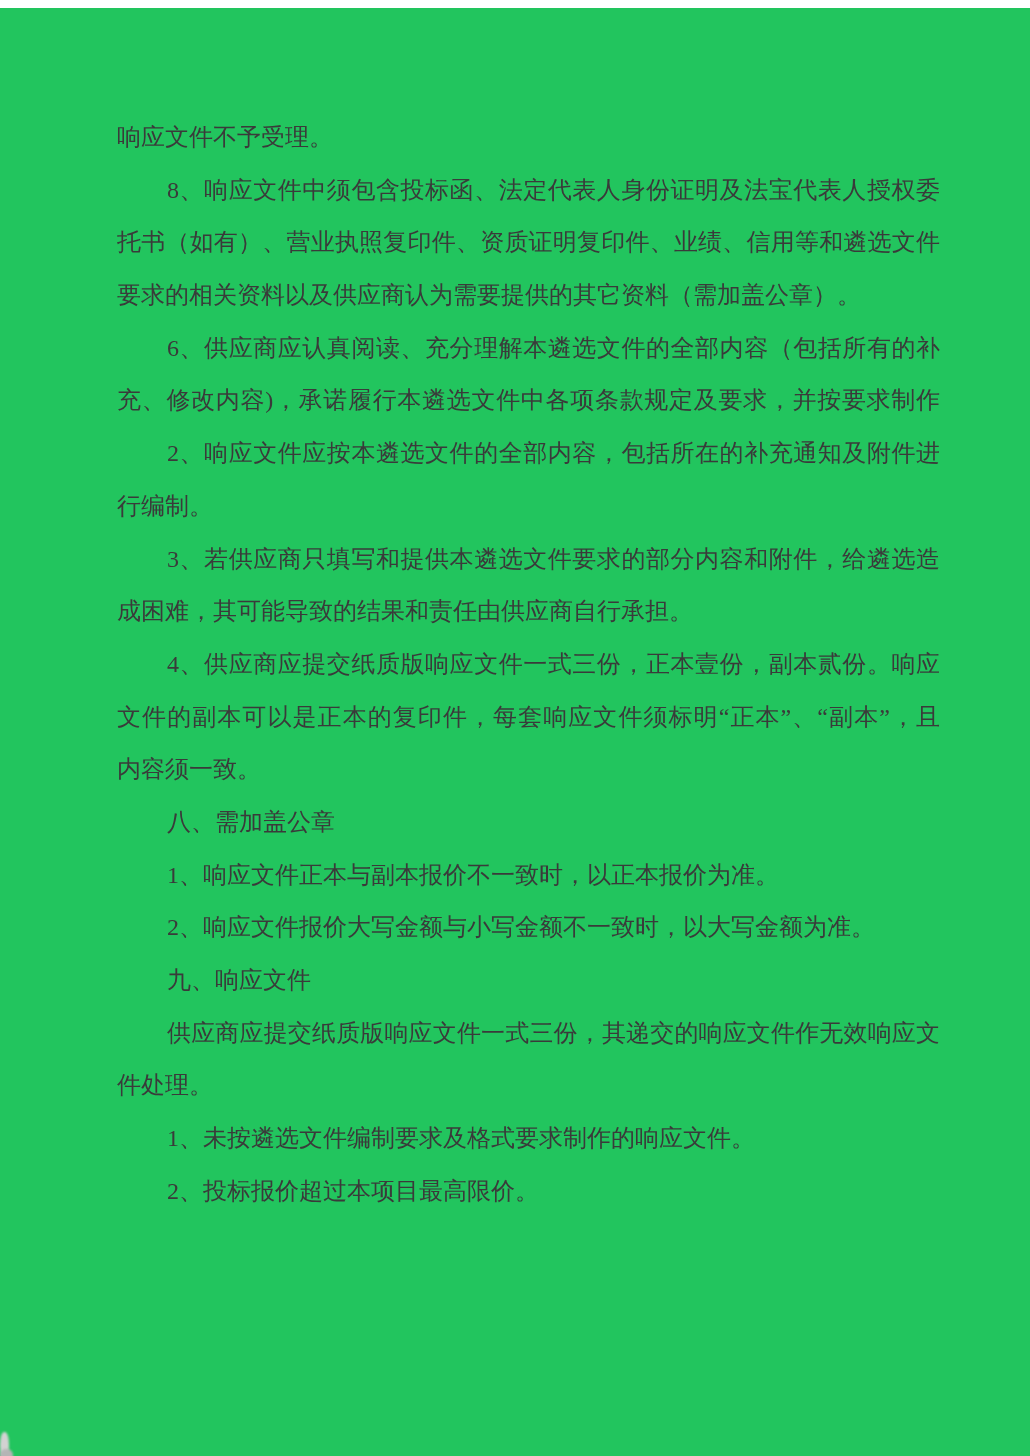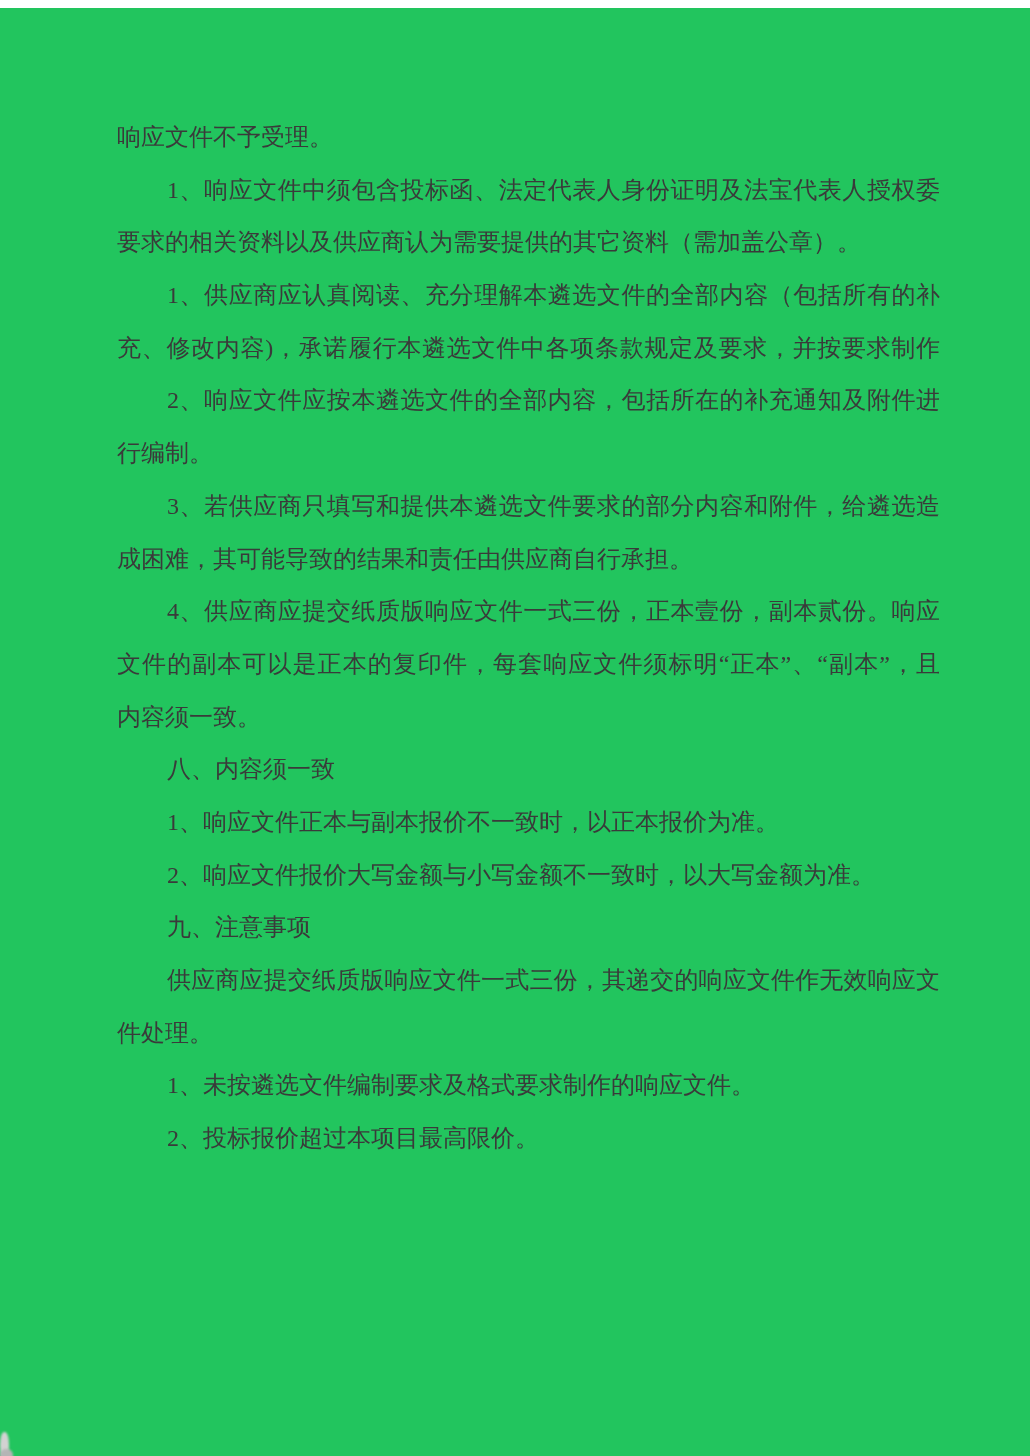--- a/index.html
+++ b/index.html
@@ -44,35 +44,36 @@
     border-radius: 45%;
     filter: blur(1px);
   }
 </style>
 </head>
 <body>
 
 <div class="page">
   <div class="doc" id="doc-lines">
       <div class="line">响应文件不予受理。</div>
-      <div class="line indent fill">1、响应文件中须包含投标函、法定代表人身份证明及法宝代表人授权委</div>
+      <div class="line indent fill">8、响应文件中须包含投标函、法定代表人身份证明及法宝代表人授权委</div>
+      <div class="line fill">托书（如有）、营业执照复印件、资质证明复印件、业绩、信用等和遴选文件</div>
       <div class="line">要求的相关资料以及供应商认为需要提供的其它资料（需加盖公章）。</div>
-      <div class="line indent fill">1、供应商应认真阅读、充分理解本遴选文件的全部内容（包括所有的补</div>
+      <div class="line indent fill">6、供应商应认真阅读、充分理解本遴选文件的全部内容（包括所有的补</div>
       <div class="line fill">充、修改内容)，承诺履行本遴选文件中各项条款规定及要求，并按要求制作</div>
       <div class="line indent fill">2、响应文件应按本遴选文件的全部内容，包括所在的补充通知及附件进</div>
       <div class="line">行编制。</div>
       <div class="line indent fill">3、若供应商只填写和提供本遴选文件要求的部分内容和附件，给遴选造</div>
       <div class="line">成困难，其可能导致的结果和责任由供应商自行承担。</div>
       <div class="line indent fill">4、供应商应提交纸质版响应文件一式三份，正本壹份，副本贰份。响应</div>
       <div class="line fill">文件的副本可以是正本的复印件，每套响应文件须标明“正本”、“副本”，且</div>
       <div class="line">内容须一致。</div>
-      <div class="line indent">八、内容须一致</div>
+      <div class="line indent">八、需加盖公章</div>
       <div class="line indent">1、响应文件正本与副本报价不一致时，以正本报价为准。</div>
       <div class="line indent">2、响应文件报价大写金额与小写金额不一致时，以大写金额为准。</div>
-      <div class="line indent">九、注意事项</div>
+      <div class="line indent">九、响应文件</div>
       <div class="line indent fill">供应商应提交纸质版响应文件一式三份，其递交的响应文件作无效响应文</div>
       <div class="line">件处理。</div>
       <div class="line indent">1、未按遴选文件编制要求及格式要求制作的响应文件。</div>
       <div class="line indent">2、投标报价超过本项目最高限价。</div>
     </div>
   <div id="artifacts">
       <div class="smudge" style="left: 0px; top: 1424px; width: 9px; height: 26px; background: rgb(210, 210, 210);"></div>
       <div class="smudge" style="left: 0px; top: 1441px; width: 13px; height: 13px; background: rgb(181, 181, 181);"></div>
     </div>
 </div>

